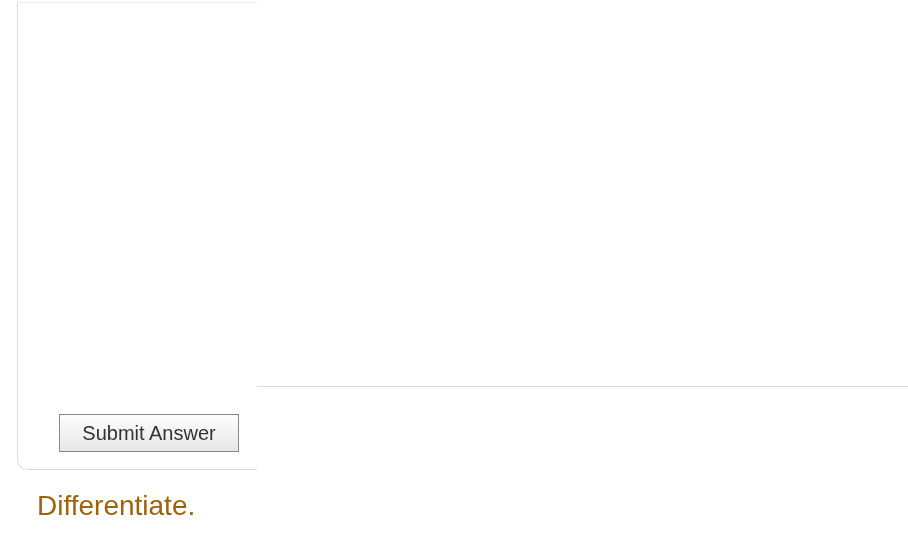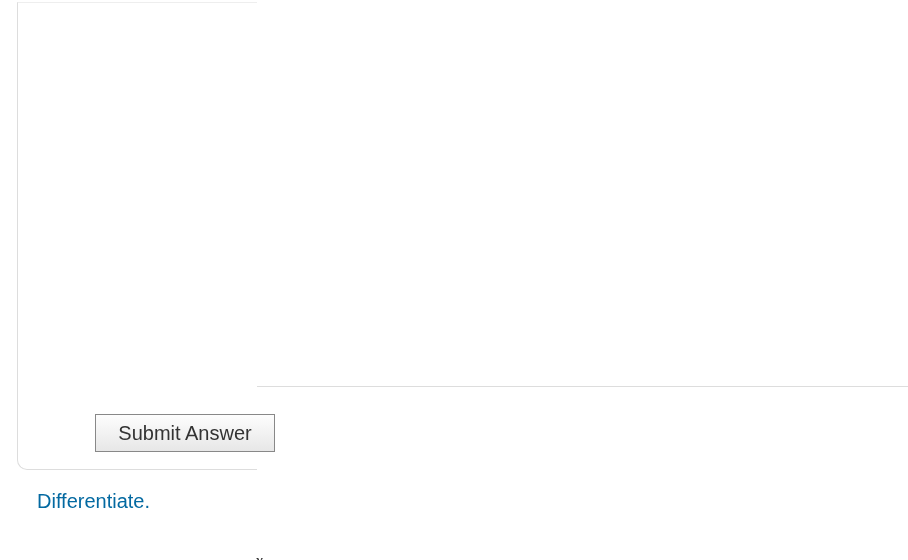--- a/index.html
+++ b/index.html
@@ -25,22 +25,22 @@
       height: 468px;
       position: relative;
     }
     .outer {
       position: absolute;
       left: 17px;
       top: 2px;
       width: 880px;
     }
     .instruction {
-      font-size: 20px;
-      color: #0369a1;
+      font-size: 28px;
+      color: #a16207;
       padding: 20px 0 0 20px;
     }
     .equation {
       font-size: 26px;
       font-style: italic;
       font-family: "Times New Roman", Times, serif;
       color: #222;
       padding: 40px 0 0 160px;
     }
     .equation .sup {
@@ -64,21 +64,20 @@
       left: 42px;
       top: 412px;
       width: 180px;
       height: 38px;
       background: linear-gradient(to bottom, #fdfdfd, #e7e7e7);
       border: 1px solid #888;
       font-size: 20px;
       color: #333;
       cursor: pointer;
       font-family: Arial, Helvetica, sans-serif;
-      margin-left: 36px;
     }
   </style>
 </head>
 <body>
 
 <div class="outer">
   <div class="problem-container"></div>
 
   <div class="instruction">Differentiate.</div>
 

